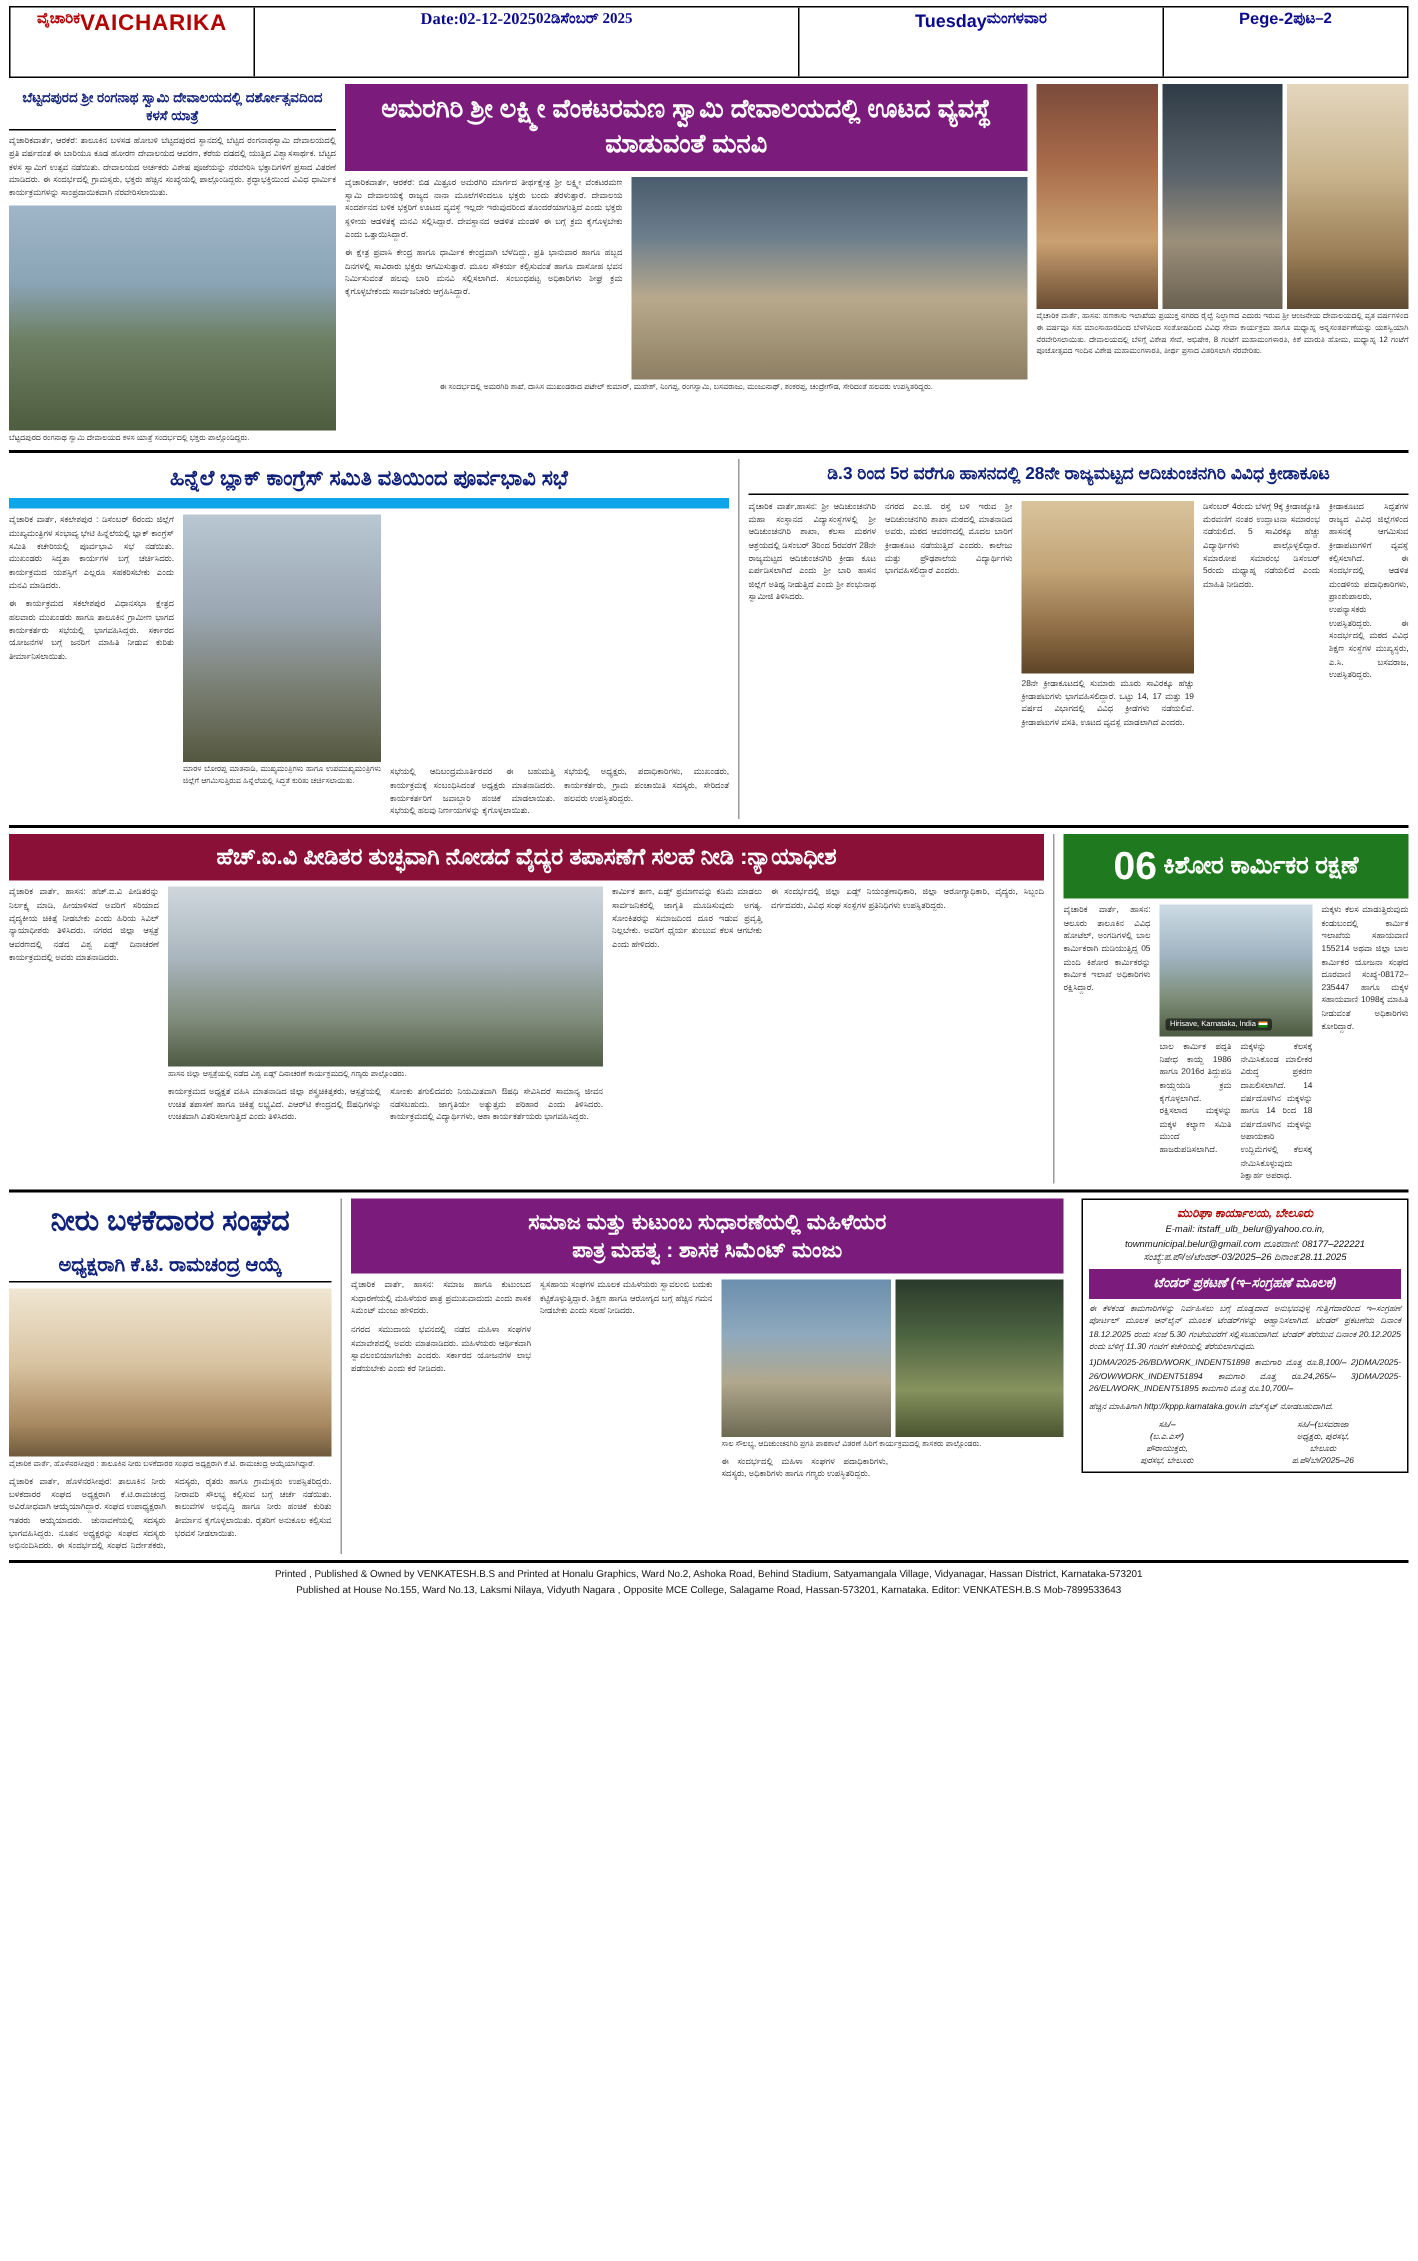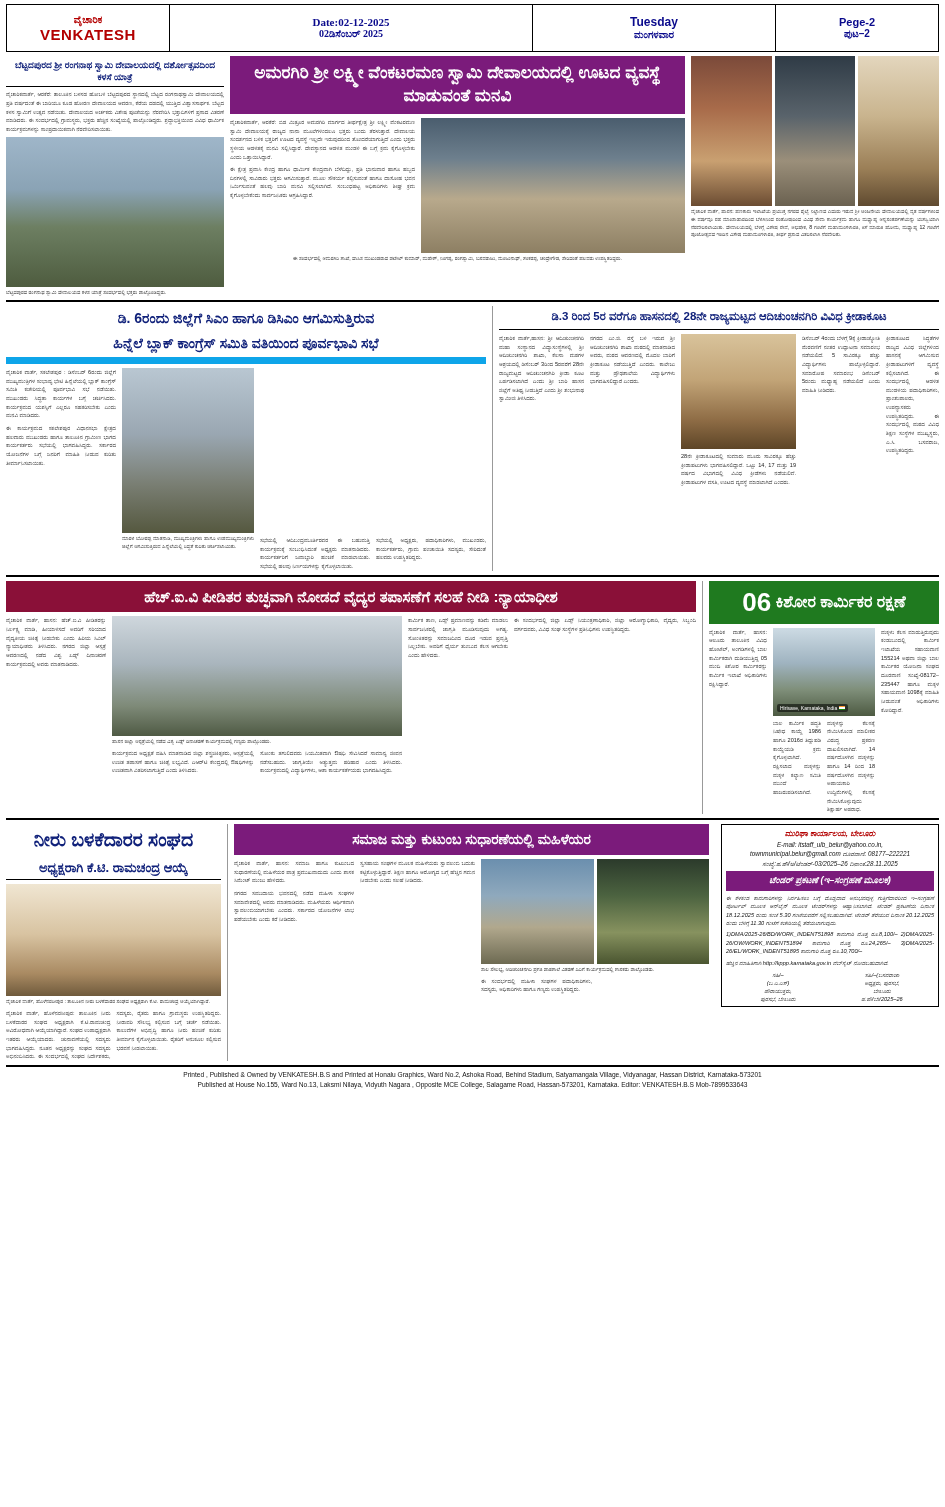--- a/index.html
+++ b/index.html
@@ -1,20 +1,20 @@
 <!DOCTYPE html>
 <html><head>
 <meta charset="utf-8">
 <style>
   html,body{margin:0;padding:0;background:#ffffff;}
   body{width:945px;font-family:"Liberation Sans",sans-serif;color:#111;}
   .page{width:945px;min-height:1507px;box-sizing:border-box;padding:4px 6px;background:#fff;}
   
   .masthead{border:1px solid #000;display:flex;align-items:stretch;height:46px;}
-  .mh-cell{display:flex;flex-direction:column;align-items:center;justify-content:center;padding:2px 6px;}
+  .mh-cell{display:flex;justify-content:center;padding:2px 6px;}
   .mh-left{width:150px;border-right:1px solid #000;}
   .mh-date{flex:1;border-right:1px solid #000;font-family:Liberation Serif, serif;}
   .mh-day{width:230px;border-right:1px solid #000;}
   .mh-page{width:150px;}
   .mh-left .l1{font-size:10px;font-weight:bold;color:#b30000;}
   .mh-left .l2{font-size:15px;font-weight:bold;color:#b30000;letter-spacing:.5px;}
   .mh-date .d1{font-size:11px;font-weight:bold;color:#0a0a8c;}
   .mh-date .d2{font-size:10px;font-weight:bold;color:#0a0a8c;}
   .mh-day .y1{font-size:12px;font-weight:bold;color:#0a0a8c;}
   .mh-day .y2{font-size:10px;font-weight:bold;color:#0a0a8c;}
@@ -69,21 +69,21 @@
   .imgrow>div{flex:1;height:100%;}
 </style>
 </head>
 <body>
 
 <div class="page">
 
   <div class="masthead">
     <div class="mh-cell mh-left">
       <div class="l1">ವೈಚಾರಿಕ</div>
-      <div class="l2">VENKATESH</div>
+      <div class="l2">VAICHARIKA</div>
     </div>
     <div class="mh-cell mh-date">
       <div class="d1">Date:02-12-2025</div>
       <div class="d2">02ಡಿಸೆಂಬರ್ 2025</div>
     </div>
     <div class="mh-cell mh-day">
       <div class="y1">Tuesday</div>
       <div class="y2">ಮಂಗಳವಾರ</div>
     </div>
     <div class="mh-cell mh-page">
@@ -124,21 +124,20 @@
         </div>
         <div class="cap">ವೈಚಾರಿಕ ವಾರ್ತೆ, ಹಾಸನ: ಹಣಕಾಸು ಇಲಾಖೆಯ ಪ್ರಯುಕ್ತ ನಗರದ ರೈಲ್ವೆ ನಿಲ್ದಾಣದ ಎದುರು ಇರುವ ಶ್ರೀ ಆಂಜನೇಯ ದೇವಾಲಯದಲ್ಲಿ ವೃತ ವರ್ಷಗಳಿಂದ ಈ ವರ್ಷವೂ ಸಹ ಮಾಂಸಾಹಾರದಿಂದ ಬೆಳಗಿನಿಂದ ಸಂತೋಷದಿಂದ ವಿವಿಧ ಸೇವಾ ಕಾರ್ಯಕ್ರಮ ಹಾಗೂ ಮಧ್ಯಾಹ್ನ ಅನ್ನಸಂತರ್ಪಣೆಯನ್ನು ಯಶಸ್ವಿಯಾಗಿ ನೆರವೇರಿಸಲಾಯಿತು. ದೇವಾಲಯದಲ್ಲಿ ಬೆಳಿಗ್ಗೆ ವಿಶೇಷ ಸೇವೆ, ಅಭಿಷೇಕ, 8 ಗಂಟೆಗೆ ಮಹಾಮಂಗಳಾರತಿ, ಕಿಶೆ ಮಾರುತಿ ಹೋಮ, ಮಧ್ಯಾಹ್ನ 12 ಗಂಟೆಗೆ ಪೂಜೋತ್ಸವದ ಇಂದಿನ ವಿಶೇಷ ಮಹಾಮಂಗಳಾರತಿ, ತೀರ್ಥ ಪ್ರಸಾದ ವಿತರಿಸಲಾಗಿ ನೆರವೇರಿತು.</div>
       </div>
     </div>
   </div>
 
   <div class="sec">
     <div class="cols">
 
       <div class="col" style="flex:0 0 480px;">
-        <div class="hdr-plain hdr-blue" style="font-size:14px;">ಡಿ. 6ರಂದು ಜಿಲ್ಲೆಗೆ ಸಿಎಂ ಹಾಗೂ ಡಿಸಿಎಂ ಆಗಮಿಸುತ್ತಿರುವ</div>
         <div class="hdr-plain hdr-blue" style="font-size:14px;border-bottom:7px solid #0ea5e9;padding-bottom:4px;">ಹಿನ್ನೆಲೆ ಬ್ಲಾಕ್ ಕಾಂಗ್ರೆಸ್ ಸಮಿತಿ ವತಿಯಿಂದ ಪೂರ್ವಭಾವಿ ಸಭೆ</div>
         <div class="cols" style="margin-top:4px;">
           <div class="col" style="flex:0 0 110px;">
             <div class="kn">ವೈಚಾರಿಕ ವಾರ್ತೆ, ಸಕಲೇಶಪುರ : ಡಿಸೆಂಬರ್ 6ರಂದು ಜಿಲ್ಲೆಗೆ ಮುಖ್ಯಮಂತ್ರಿಗಳ ಸಂಭಾವ್ಯ ಭೇಟಿ ಹಿನ್ನೆಲೆಯಲ್ಲಿ ಬ್ಲಾಕ್ ಕಾಂಗ್ರೆಸ್ ಸಮಿತಿ ಕಚೇರಿಯಲ್ಲಿ ಪೂರ್ವಭಾವಿ ಸಭೆ ನಡೆಯಿತು. ಮುಖಂಡರು ಸಿದ್ಧತಾ ಕಾರ್ಯಗಳ ಬಗ್ಗೆ ಚರ್ಚಿಸಿದರು. ಕಾರ್ಯಕ್ರಮದ ಯಶಸ್ಸಿಗೆ ಎಲ್ಲರೂ ಸಹಕರಿಸಬೇಕು ಎಂದು ಮನವಿ ಮಾಡಿದರು.</div>
             <div class="kn" style="margin-top:4px;">ಈ ಕಾರ್ಯಕ್ರಮದ ಸಕಲೇಶಪುರ ವಿಧಾನಸಭಾ ಕ್ಷೇತ್ರದ ಹಲವಾರು ಮುಖಂಡರು ಹಾಗೂ ತಾಲೂಕಿನ ಗ್ರಾಮೀಣ ಭಾಗದ ಕಾರ್ಯಕರ್ತರು ಸಭೆಯಲ್ಲಿ ಭಾಗವಹಿಸಿದ್ದರು. ಸರ್ಕಾರದ ಯೋಜನೆಗಳ ಬಗ್ಗೆ ಜನರಿಗೆ ಮಾಹಿತಿ ನೀಡುವ ಕುರಿತು ತೀರ್ಮಾನಿಸಲಾಯಿತು.</div>
           </div>
           <div class="col">
             <div class="ph photo-e" style="height:165px;"></div>
             <div class="cap">ಮಾರಳ ಬೋರಪ್ಪ ಮಾತನಾಡಿ, ಮುಖ್ಯಮಂತ್ರಿಗಳು ಹಾಗೂ ಉಪಮುಖ್ಯಮಂತ್ರಿಗಳು ಜಿಲ್ಲೆಗೆ ಆಗಮಿಸುತ್ತಿರುವ ಹಿನ್ನೆಲೆಯಲ್ಲಿ ಸಿದ್ಧತೆ ಕುರಿತು ಚರ್ಚಿಸಲಾಯಿತು.</div>
           </div>
@@ -241,20 +240,21 @@
       <div class="hdr-plain hdr-blue" style="font-size:19px;">ನೀರು ಬಳಕೆದಾರರ ಸಂಘದ</div>
       <div class="hdr-plain hdr-blue" style="font-size:13px;border-bottom:1px solid #000;padding-bottom:3px;">ಅಧ್ಯಕ್ಷರಾಗಿ ಕೆ.ಟಿ. ರಾಮಚಂದ್ರ ಆಯ್ಕೆ</div>
       <div class="ph photo-g" style="height:112px;margin-top:4px;"></div>
       <div class="cap">ವೈಚಾರಿಕ ವಾರ್ತೆ, ಹೊಳೆನರಸೀಪುರ : ತಾಲೂಕಿನ ನೀರು ಬಳಕೆದಾರರ ಸಂಘದ ಅಧ್ಯಕ್ಷರಾಗಿ ಕೆ.ಟಿ. ರಾಮಚಂದ್ರ ಆಯ್ಕೆಯಾಗಿದ್ದಾರೆ.</div>
       <div class="kn" style="column-count:2;column-gap:6px;margin-top:3px;">ವೈಚಾರಿಕ ವಾರ್ತೆ, ಹೊಳೆನರಸೀಪುರ: ತಾಲೂಕಿನ ನೀರು ಬಳಕೆದಾರರ ಸಂಘದ ಅಧ್ಯಕ್ಷರಾಗಿ ಕೆ.ಟಿ.ರಾಮಚಂದ್ರ ಅವಿರೋಧವಾಗಿ ಆಯ್ಕೆಯಾಗಿದ್ದಾರೆ. ಸಂಘದ ಉಪಾಧ್ಯಕ್ಷರಾಗಿ ಇತರರು ಆಯ್ಕೆಯಾದರು. ಚುನಾವಣೆಯಲ್ಲಿ ಸದಸ್ಯರು ಭಾಗವಹಿಸಿದ್ದರು. ನೂತನ ಅಧ್ಯಕ್ಷರನ್ನು ಸಂಘದ ಸದಸ್ಯರು ಅಭಿನಂದಿಸಿದರು. ಈ ಸಂದರ್ಭದಲ್ಲಿ ಸಂಘದ ನಿರ್ದೇಶಕರು, ಸದಸ್ಯರು, ರೈತರು ಹಾಗೂ ಗ್ರಾಮಸ್ಥರು ಉಪಸ್ಥಿತರಿದ್ದರು. ನೀರಾವರಿ ಸೌಲಭ್ಯ ಕಲ್ಪಿಸುವ ಬಗ್ಗೆ ಚರ್ಚೆ ನಡೆಯಿತು. ಕಾಲುವೆಗಳ ಅಭಿವೃದ್ಧಿ ಹಾಗೂ ನೀರು ಹಂಚಿಕೆ ಕುರಿತು ತೀರ್ಮಾನ ಕೈಗೊಳ್ಳಲಾಯಿತು. ರೈತರಿಗೆ ಅನುಕೂಲ ಕಲ್ಪಿಸುವ ಭರವಸೆ ನೀಡಲಾಯಿತು.</div>
     </div>
 
     <div class="col vline" style="padding-left:6px;">
       <div class="hdr-purple" style="font-size:14px;">
         <div>ಸಮಾಜ ಮತ್ತು ಕುಟುಂಬ ಸುಧಾರಣೆಯಲ್ಲಿ ಮಹಿಳೆಯರ</div>
+        <div>ಪಾತ್ರ ಮಹತ್ವ : ಶಾಸಕ ಸಿಮೆಂಟ್ ಮಂಜು</div>
       </div>
       <div class="cols" style="margin-top:4px;">
         <div class="col" style="flex:0 0 120px;">
           <div class="kn">ವೈಚಾರಿಕ ವಾರ್ತೆ, ಹಾಸನ: ಸಮಾಜ ಹಾಗೂ ಕುಟುಂಬದ ಸುಧಾರಣೆಯಲ್ಲಿ ಮಹಿಳೆಯರ ಪಾತ್ರ ಪ್ರಮುಖವಾದುದು ಎಂದು ಶಾಸಕ ಸಿಮೆಂಟ್ ಮಂಜು ಹೇಳಿದರು.</div>
           <div class="kn" style="margin-top:4px;">ನಗರದ ಸಮುದಾಯ ಭವನದಲ್ಲಿ ನಡೆದ ಮಹಿಳಾ ಸಂಘಗಳ ಸಮಾವೇಶದಲ್ಲಿ ಅವರು ಮಾತನಾಡಿದರು. ಮಹಿಳೆಯರು ಆರ್ಥಿಕವಾಗಿ ಸ್ವಾವಲಂಬಿಯಾಗಬೇಕು ಎಂದರು. ಸರ್ಕಾರದ ಯೋಜನೆಗಳ ಲಾಭ ಪಡೆಯಬೇಕು ಎಂದು ಕರೆ ನೀಡಿದರು.</div>
         </div>
         <div class="col" style="flex:0 0 115px;">
           <div class="kn">ಸ್ವಸಹಾಯ ಸಂಘಗಳ ಮೂಲಕ ಮಹಿಳೆಯರು ಸ್ವಾವಲಂಬಿ ಬದುಕು ಕಟ್ಟಿಕೊಳ್ಳುತ್ತಿದ್ದಾರೆ. ಶಿಕ್ಷಣ ಹಾಗೂ ಆರೋಗ್ಯದ ಬಗ್ಗೆ ಹೆಚ್ಚಿನ ಗಮನ ನೀಡಬೇಕು ಎಂದು ಸಲಹೆ ನೀಡಿದರು.</div>
         </div>
         <div class="col">

